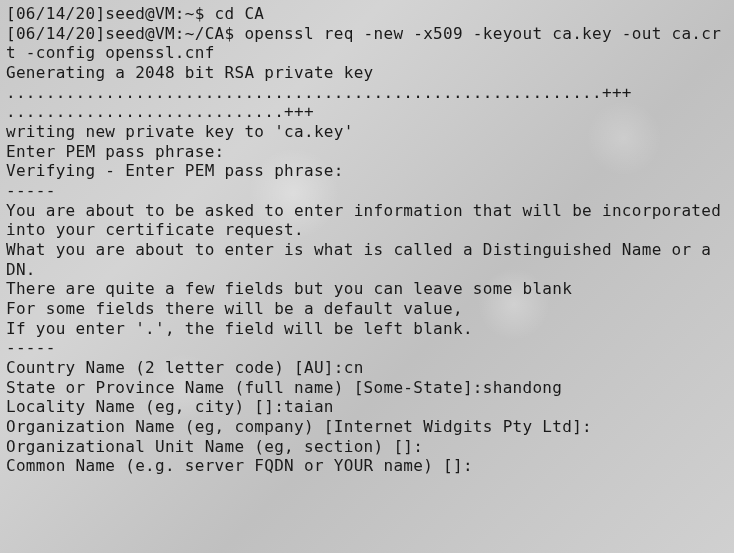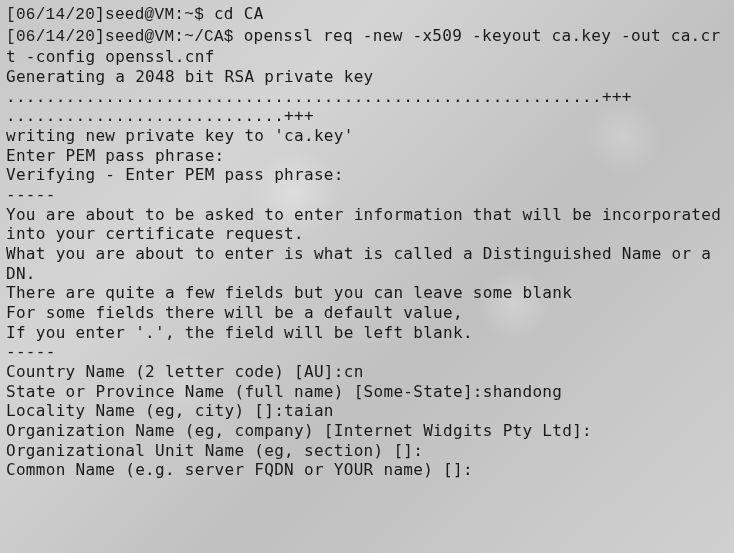--- a/index.html
+++ b/index.html
@@ -36,21 +36,20 @@
       z-index: 1;
       white-space: pre-wrap;
       word-break: break-all;
       letter-spacing: 0.3px;
     }
     .line {
       display: block;
     }
     .prompt {
       display: inline;
-      font-family: Liberation Mono, monospace;
     }
     .cmd {
       display: inline;
     }
   </style>
 </head>
 <body>
 
 <div class="terminal"><span class="line"><span class="prompt">[06/14/20]seed@VM:~$ </span><span class="cmd">cd CA</span></span><span class="line"><span class="prompt">[06/14/20]seed@VM:~/CA$ </span><span class="cmd">openssl req -new -x509 -keyout ca.key -out ca.crt -config openssl.cnf</span></span><span class="line">Generating a 2048 bit RSA private key</span><span class="line">............................................................+++</span><span class="line">............................+++</span><span class="line">writing new private key to 'ca.key'</span><span class="line">Enter PEM pass phrase:</span><span class="line">Verifying - Enter PEM pass phrase:</span><span class="line">-----</span><span class="line">You are about to be asked to enter information that will be incorporated</span><span class="line">into your certificate request.</span><span class="line">What you are about to enter is what is called a Distinguished Name or a DN.</span><span class="line">There are quite a few fields but you can leave some blank</span><span class="line">For some fields there will be a default value,</span><span class="line">If you enter '.', the field will be left blank.</span><span class="line">-----</span><span class="line">Country Name (2 letter code) [AU]:cn</span><span class="line">State or Province Name (full name) [Some-State]:shandong</span><span class="line">Locality Name (eg, city) []:taian</span><span class="line">Organization Name (eg, company) [Internet Widgits Pty Ltd]:</span><span class="line">Organizational Unit Name (eg, section) []:</span><span class="line">Common Name (e.g. server FQDN or YOUR name) []:</span></div>
 

